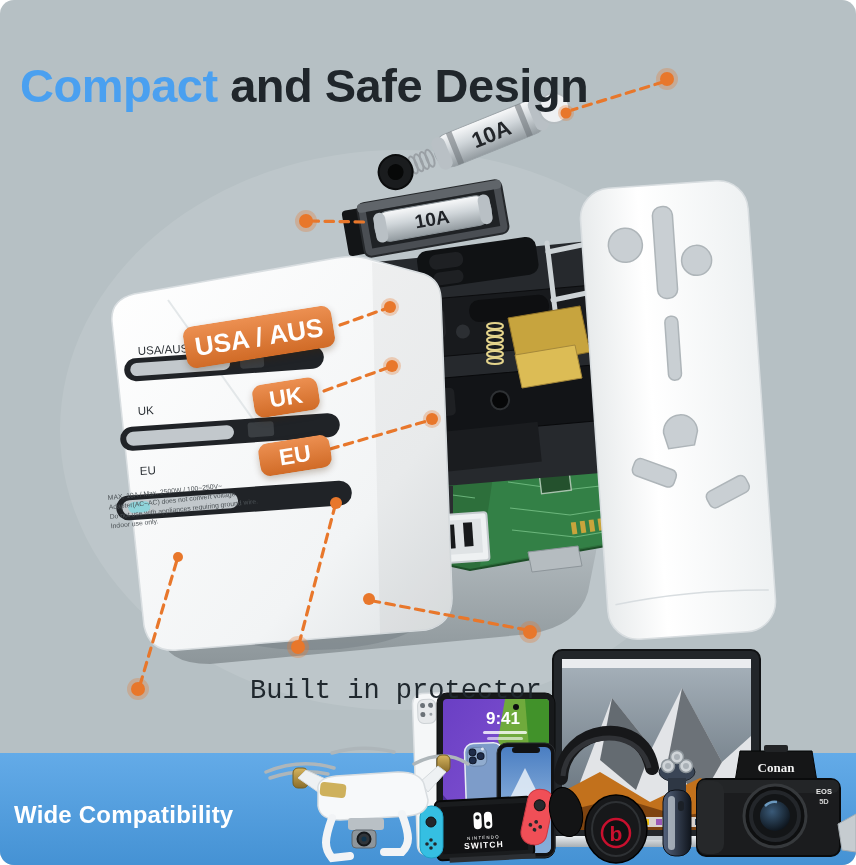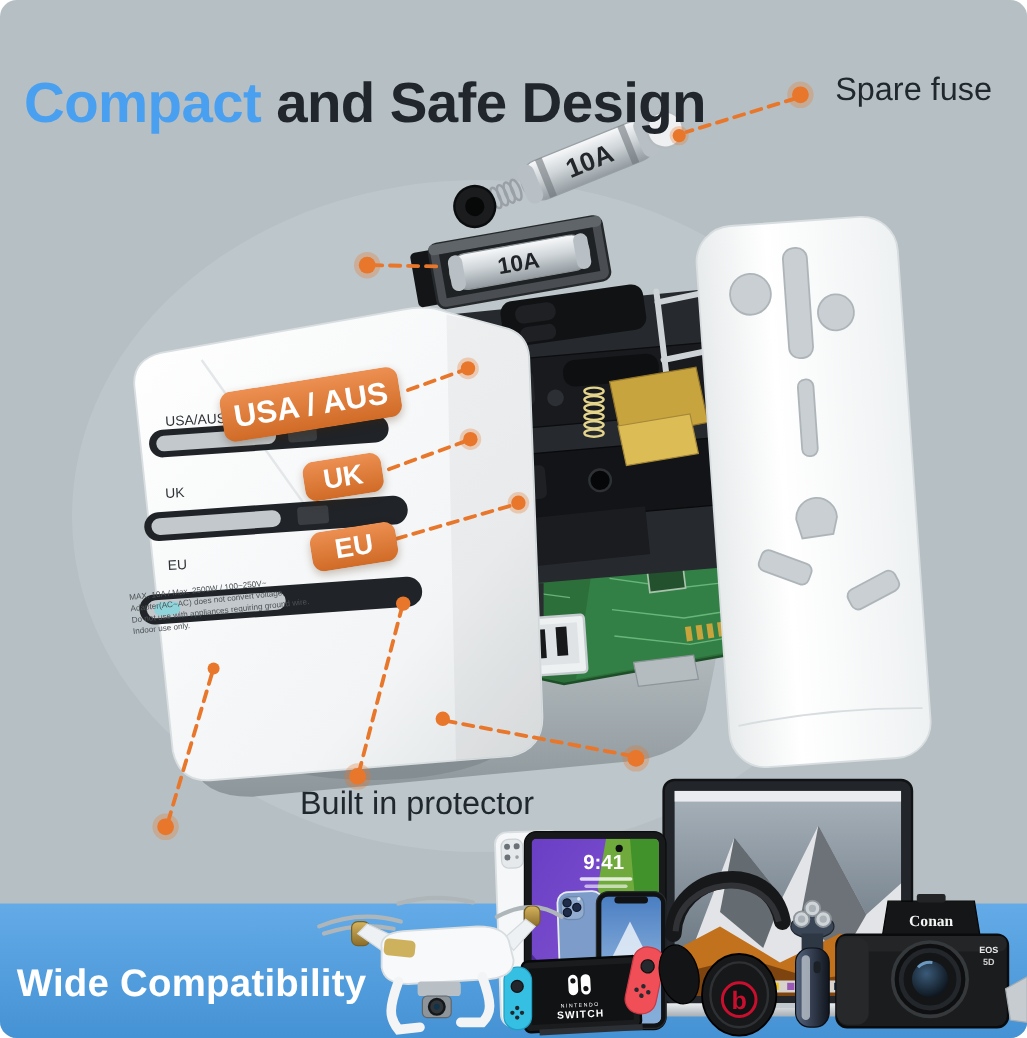--- a/index.html
+++ b/index.html
@@ -5,34 +5,34 @@
   html,body{margin:0;padding:0;background:#ffffff;}
   body{display:flex;justify-content:flex-start;font-family:"Liberation Sans",sans-serif;}
   .stage{position:relative;width:856px;height:865px;background:var(--background,#b6c0c4);
          overflow:hidden;border-radius:14px;}
   .scene,.overlay{position:absolute;left:0;top:0;width:856px;height:865px;}
   .overlay{pointer-events:none;}
   
   .banner{position:absolute;left:0;top:753px;width:856px;height:112px;
           background-color:var(--banner_blue,#4a9de4);
           background-image:linear-gradient(180deg,rgba(255,255,255,.14),rgba(0,0,0,.07));}
-  .banner-label{position:absolute;left:14px;top:48px;font-size:32px;font-weight:700;
+  .banner-label{position:absolute;left:14px;top:48px;font-size:24px;font-weight:700;
           color:var(--banner_text,#fff);letter-spacing:.2px;white-space:nowrap;}
   
   .title{position:absolute;left:20px;top:14px;font-size:47px;font-weight:700;
          letter-spacing:-.5px;white-space:pre;margin-top:44px;}
   .t-blue{color:var(--title_blue,#4aa0f0);}
   .t-dark{color:var(--title_dark,#20262b);}
   .subtitle{position:absolute;left:22px;top:76px;font-size:36px;color:var(--subtitle_gray,#8e979b);}
   
   .callout{position:absolute;font-size:27px;color:var(--label_dark,#20282e);white-space:nowrap;}
   #co-spare{left:696px;top:59px;}
   #co-fuse{left:140px;top:204px;}
   #co-indicator{left:551px;top:619px;}
-  #co-protector{left:250px;top:654px;}
+  #co-protector{left:250px;top:676px;font-family:Liberation Mono, monospace;}
   #co-fireproof{left:22px;top:703px;}
   
   .badge{position:absolute;display:flex;align-items:center;justify-content:center;
          color:#fff;font-weight:700;border-radius:10px;
          background-color:var(--accent_orange,#e8772b);
          background-image:linear-gradient(180deg,rgba(255,255,255,.18),rgba(0,0,0,.10));
          box-shadow:0 3px 7px rgba(70,35,0,.28);}
   #badge-usa{left:184px;top:316px;width:150px;height:42px;font-size:26px;transform:rotate(-9deg);}
   #badge-uk{left:253px;top:381px;width:66px;height:33px;font-size:23px;transform:rotate(-9deg);}
   #badge-eu{left:259px;top:439px;width:72px;height:33px;font-size:23px;transform:rotate(-9deg);}
@@ -490,21 +490,20 @@
     <g>
       <path class="dash" d="M140 685 L177 560"></path>
       <circle class="halo" cx="138" cy="689" r="11"></circle>
         <circle class="dot" cx="138" cy="689" r="7"></circle>
       <circle class="dot" cx="178" cy="557" r="5"></circle>
     </g>
   </svg>
 
   <div class="title"><span class="t-blue">Compact</span><span class="t-dark"> and Safe Design</span></div>
 
-  <div class="callout" id="co-spare">Spare fuse</div>
   <div class="callout" id="co-protector">Built in protector</div>
 
   <div class="badge" id="badge-usa">
       <span>USA / AUS</span>
     </div>
   <div class="badge" id="badge-uk">
       <span>UK</span>
     </div>
   <div class="badge" id="badge-eu">
       <span>EU</span>

